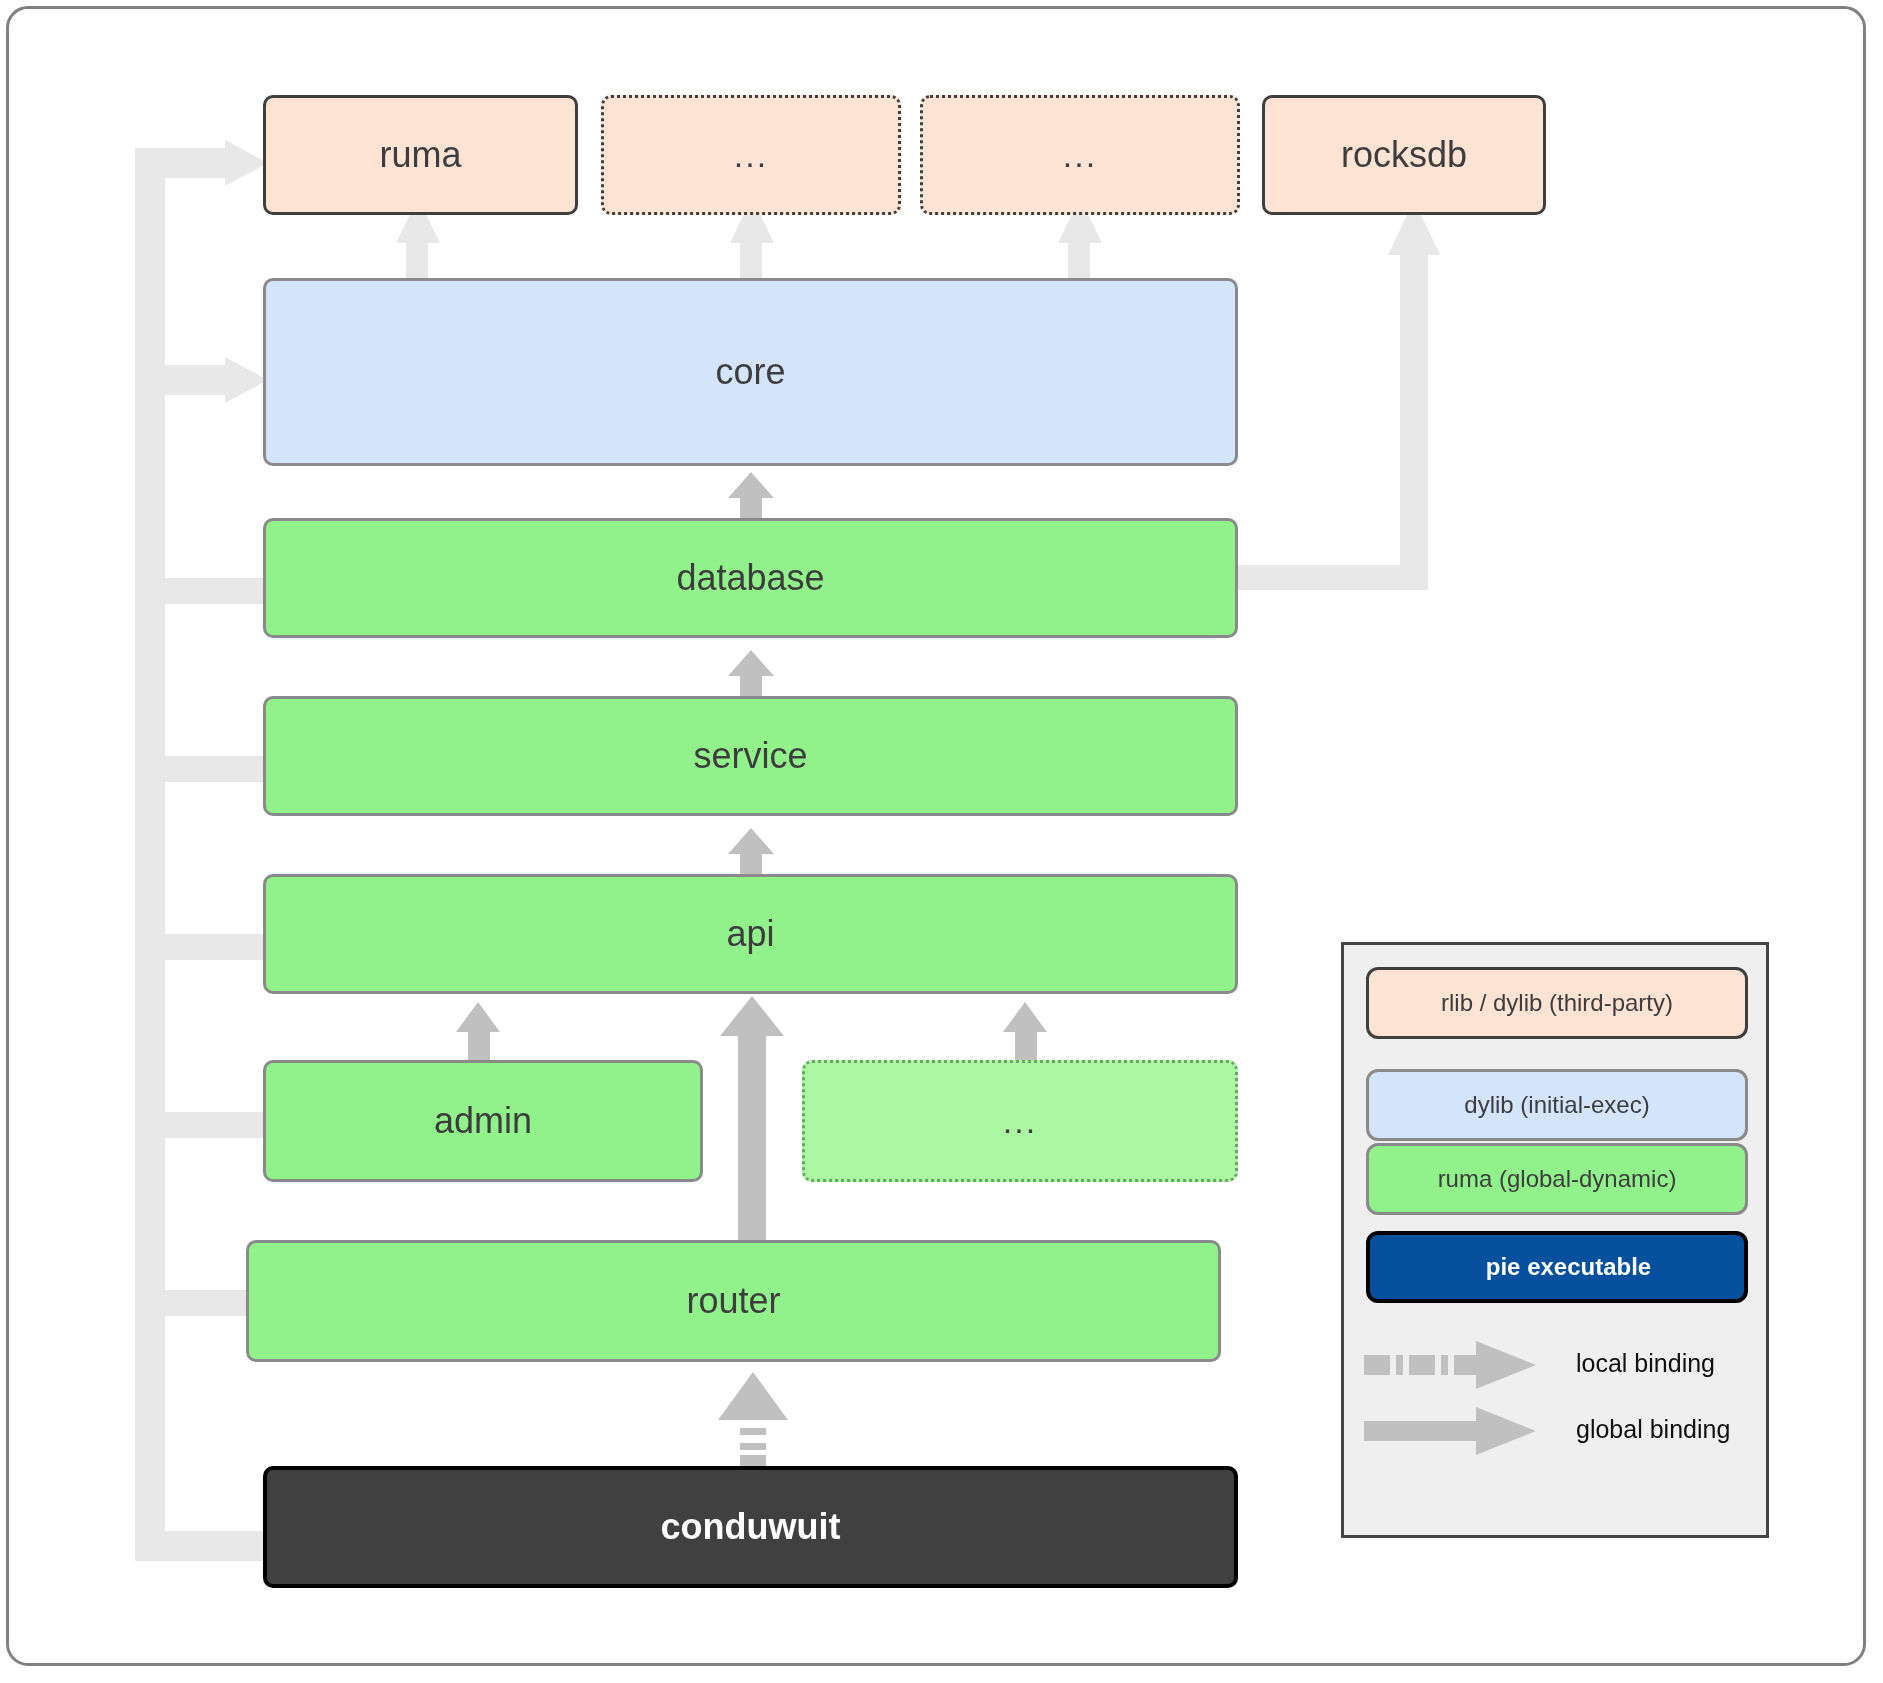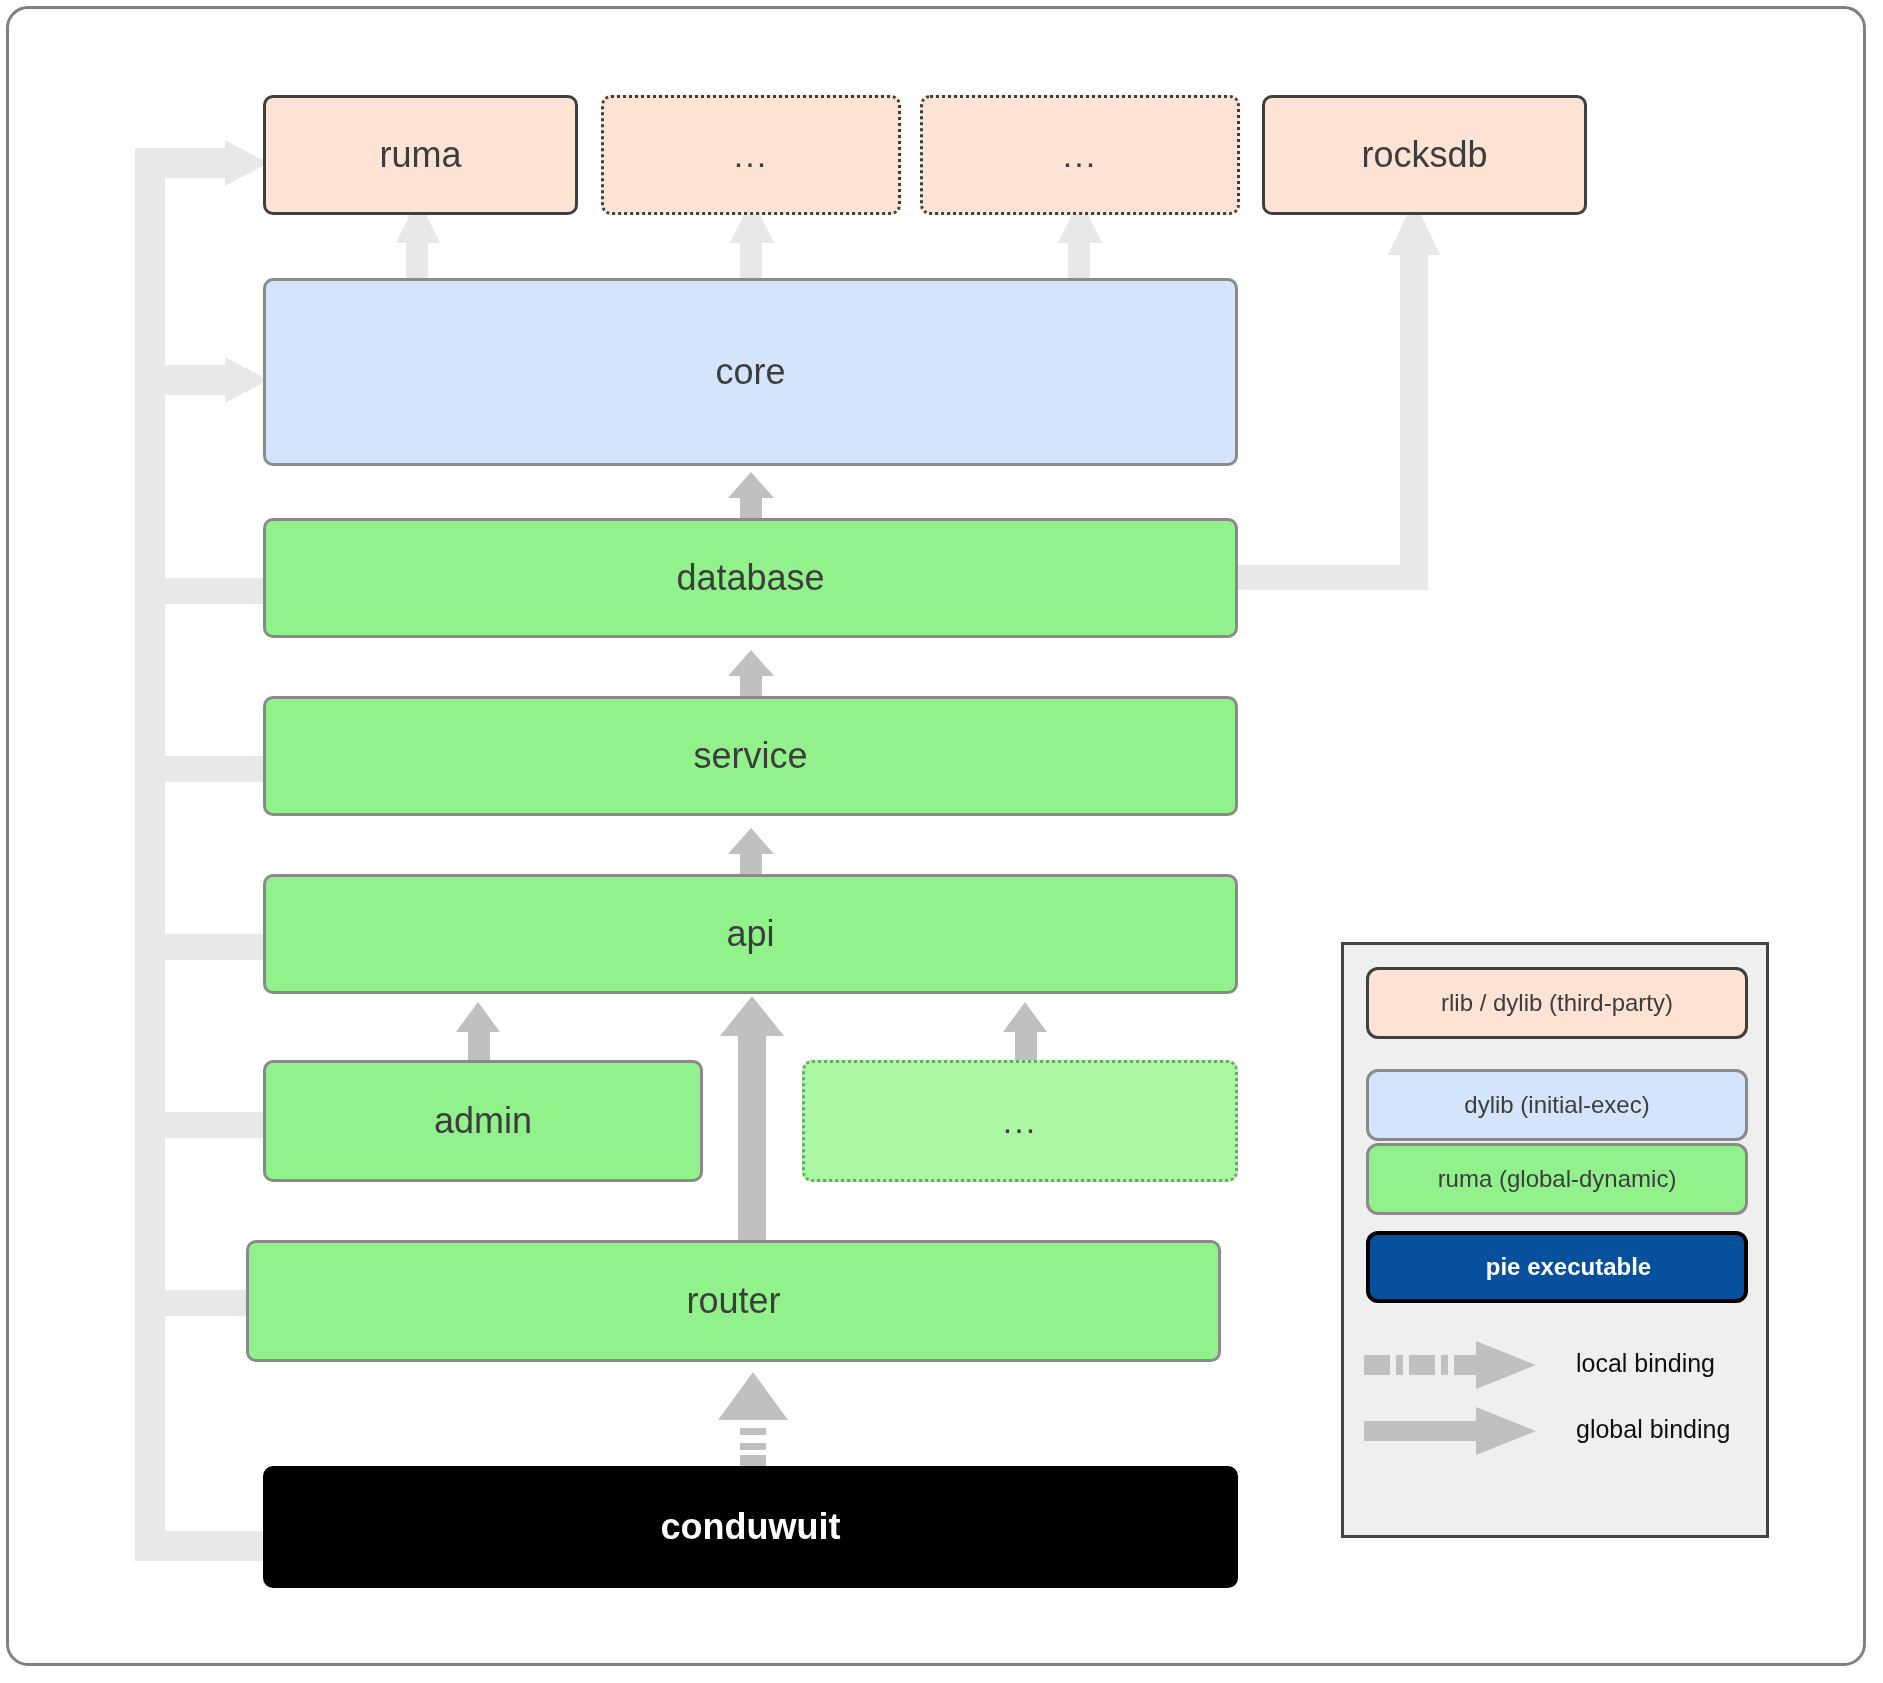--- a/index.html
+++ b/index.html
@@ -51,21 +51,21 @@
   }
   .node.globaldyn {
     background: #91f18b;
     border: 3px solid #8a8a8a;
   }
   .node.globaldyn.stub {
     background: #acf7a4;
     border: 3px dotted #6aa764;
   }
   .node.pie {
-    background: #000000;
+    background: #404040;
     border: 4px solid #000000;
     color: #ffffff;
     font-weight: bold;
   }
   .node .lbl { pointer-events: none; }
   .dots { letter-spacing: 2px; font-size: 34px; }
 
   
   .conn { position: absolute; z-index: 2; }
   .conn svg { display: block; overflow: visible; }
@@ -190,21 +190,21 @@
   </div>
 
   <div class="node thirdparty stub" style="left:601px; top:95px; width:300px; height:120px;">
     <span class="lbl dots">...</span>
   </div>
 
   <div class="node thirdparty stub" style="left:920px; top:95px; width:320px; height:120px;">
     <span class="lbl dots">...</span>
   </div>
 
-  <div class="node thirdparty" style="left:1262px; top:95px; width:325px; height:120px;">
+  <div class="node thirdparty" style="left:1262px; top:95px; width:284px; height:120px;">
     <span class="lbl">rocksdb</span>
   </div>
 
   <div class="node globaldyn" style="left:263px; top:518px; width:975px; height:120px;">
     <span class="lbl">database</span>
   </div>
 
   <div class="node initialexec" style="left:263px; top:278px; width:975px; height:188px;">
     <span class="lbl">core</span>
   </div>

